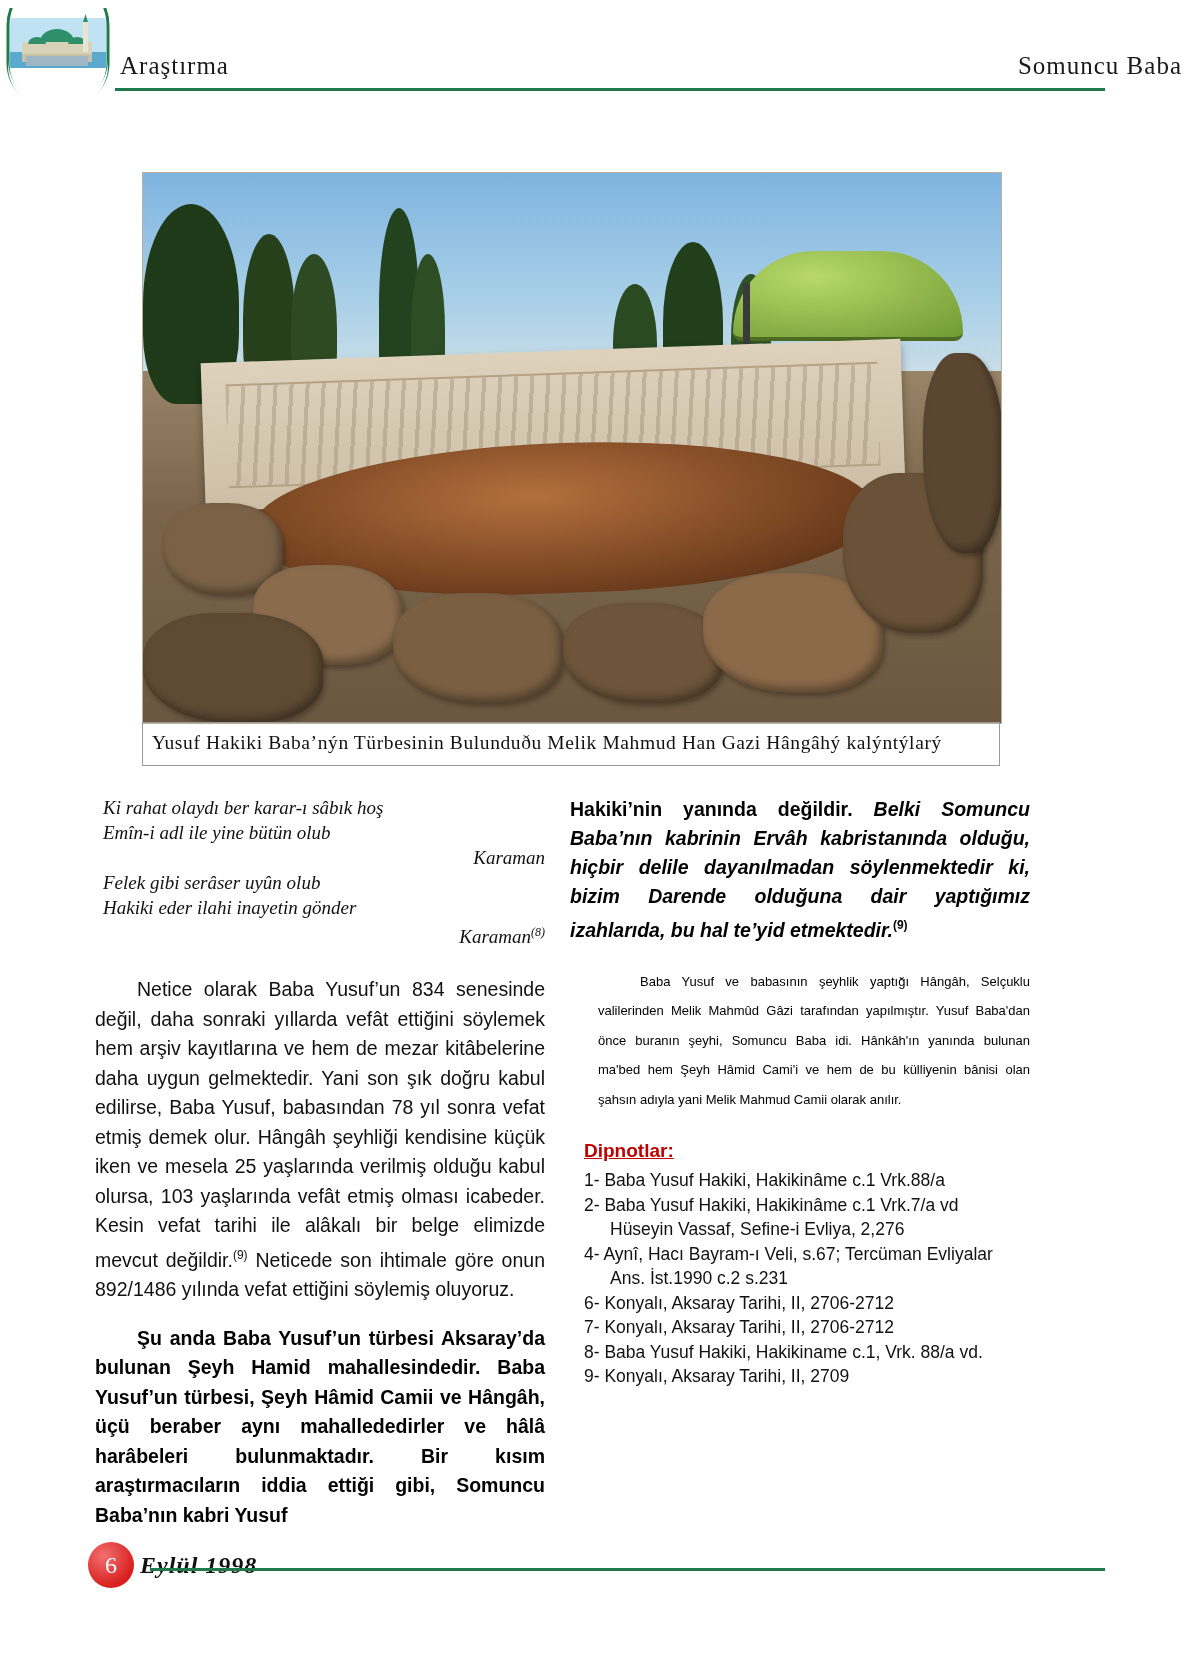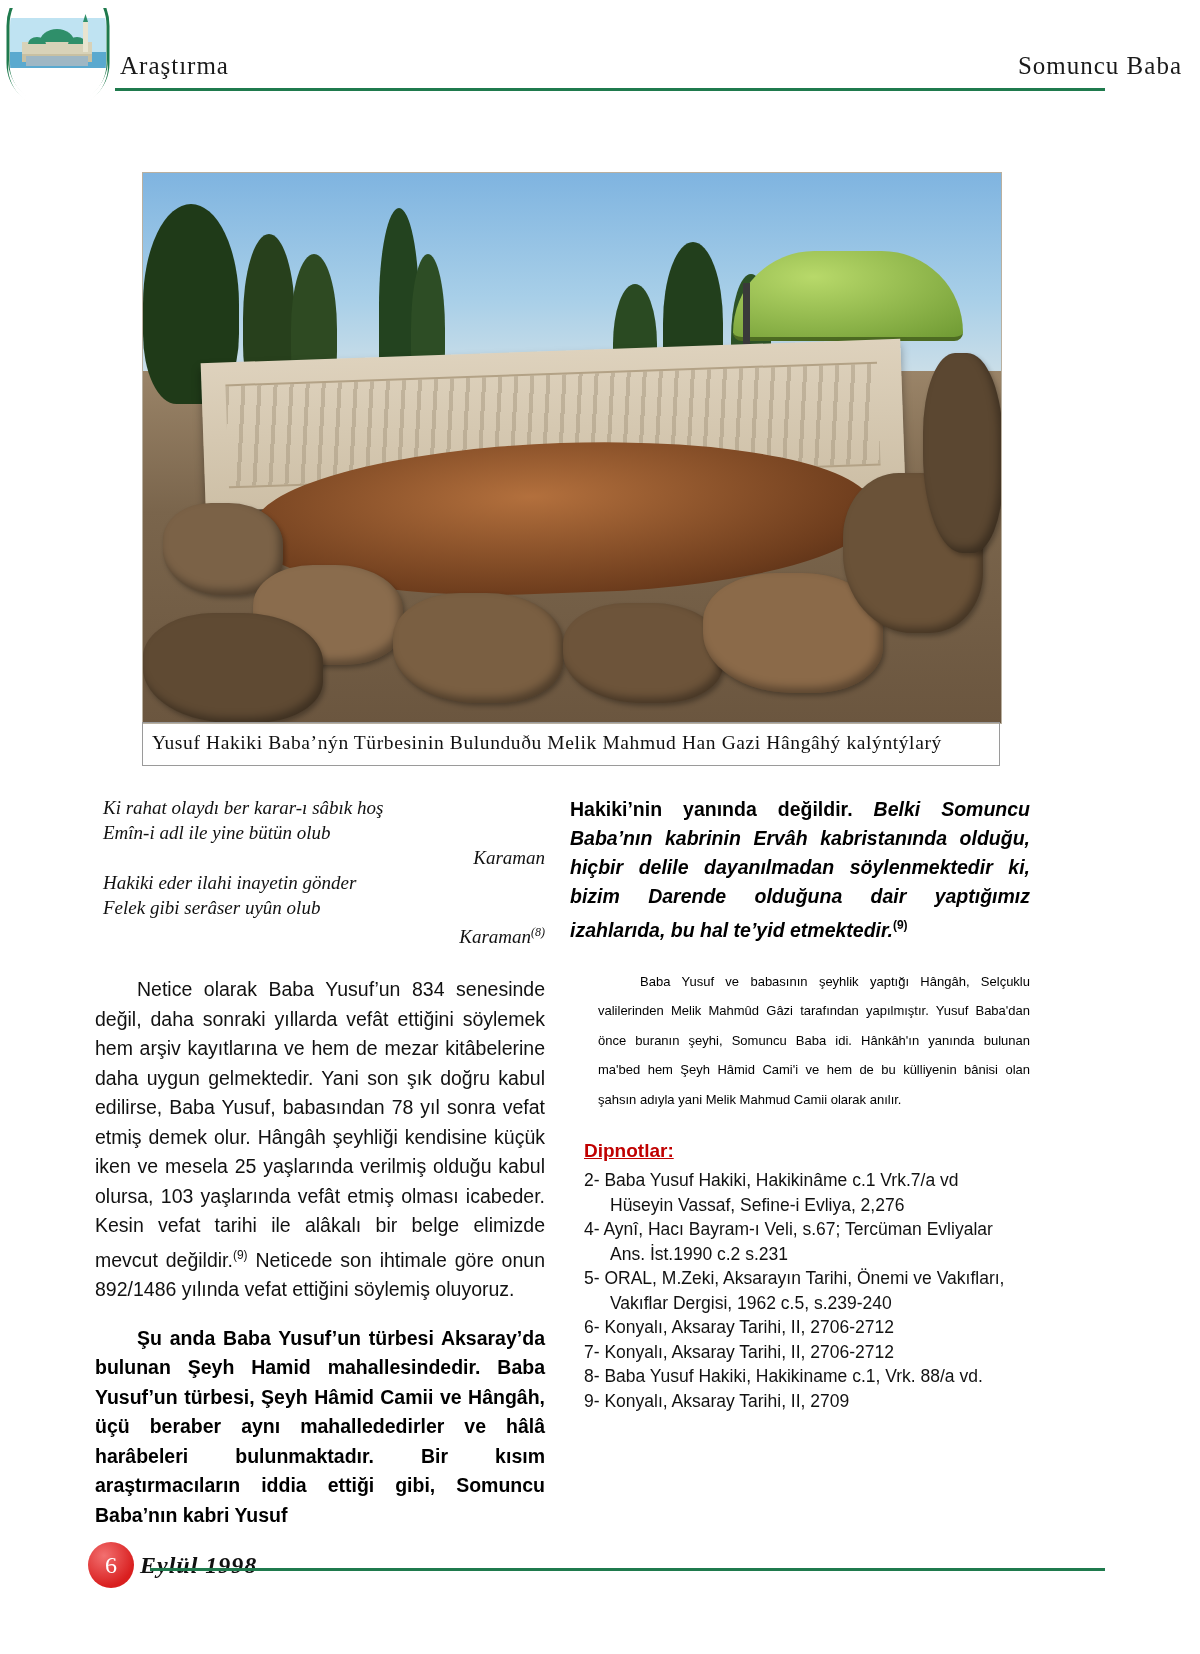--- a/index.html
+++ b/index.html
@@ -316,22 +316,22 @@
   <div class="rubble" style="left:780px; top:180px; width:80px;  height:200px; background:#5b4731;"></div>
 </div>
 <div class="fig-caption-box"></div>
 <div class="fig-caption">Yusuf Hakiki Baba’nýn Türbesinin Bulunduðu Melik Mahmud Han Gazi Hângâhý kalýntýlarý</div>
 
 <div class="col-left">
   <div class="poem">
     <div>Ki rahat olaydı ber karar-ı sâbık hoş</div>
     <div>Emîn-i adl ile yine bütün olub</div>
     <div class="indent-right">Karaman</div>
+    <div>Felek gibi serâser uyûn olub</div>
     <div>Hakiki eder ilahi inayetin gönder</div>
-    <div>Felek gibi serâser uyûn olub</div>
     <div class="indent-right">
       <span>Karaman</span><span class="sup">(8)</span>
     </div>
   </div>
 
   <div class="body-text" style="margin-top:26px;">
     <p class="indent">
       <span>Netice olarak Baba Yusuf’un 834 senesinde değil, daha sonraki yıllarda vefât ettiğini söylemek hem arşiv kayıtlarına ve hem de mezar kitâbelerine daha uygun gelmektedir. Yani son şık doğru kabul edilirse, Baba Yusuf, babasından 78 yıl sonra vefat etmiş demek olur. Hângâh şeyhliği kendisine küçük iken ve mesela 25 yaşlarında verilmiş olduğu kabul olursa, 103 yaşlarında vefât etmiş olması icabeder. Kesin vefat tarihi ile alâkalı bir belge elimizde mevcut değildir.</span><span class="sup">(9)</span>
       <span>Neticede son ihtimale göre onun 892/1486 yılında vefat ettiğini söylemiş oluyoruz.</span>
     </p>
@@ -345,24 +345,24 @@
 <div class="col-right">
   <div class="rt-lead">
     <span class="reg">Hakiki’nin yanında değildir.</span>
     <span class="ital">Belki Somuncu Baba’nın kabrinin Ervâh kabristanında olduğu, hiçbir delile dayanılmadan söylenmektedir ki, bizim Darende olduğuna dair yaptığımız izahlarıda, bu hal te’yid etmektedir.</span><span class="sup">(9)</span>
   </div>
 
   <div class="rt-para">Baba Yusuf ve babasının şeyhlik yaptığı Hângâh, Selçuklu valilerinden Melik Mahmûd Gâzi tarafından yapılmıştır. Yusuf Baba'dan önce buranın şeyhi, Somuncu Baba idi. Hânkâh'ın yanında bulunan ma'bed hem Şeyh Hâmid Cami'i ve hem de bu külliyenin bânisi olan şahsın adıyla yani Melik Mahmud Camii olarak anılır.</div>
 
   <div class="fn-title">Dipnotlar:</div>
   <div class="fn-list">
+    <p class="fn-item"><span>1- Baba Yusuf Hakiki, Hakikinâme c.1 Vrk.88/a</span></p>
     <p class="fn-item"><span>2- Baba Yusuf Hakiki, Hakikinâme c.1 Vrk.7/a vd</span></p>
     <p class="fn-item"><span class="cont">Hüseyin Vassaf, Sefine-i Evliya, 2,276</span></p>
     <p class="fn-item"><span>4- Aynî, Hacı Bayram-ı Veli, s.67; Tercüman Evliyalar</span><span class="cont">Ans. İst.1990 c.2 s.231</span></p>
-    <p class="fn-item"><span>5- ORAL, M.Zeki, Aksarayın Tarihi, Önemi ve Vakıfları,</span><span class="cont">Vakıflar Dergisi, 1962 c.5, s.239-240</span></p>
     <p class="fn-item"><span>6- Konyalı, Aksaray Tarihi, II, 2706-2712</span></p>
     <p class="fn-item"><span>7- Konyalı, Aksaray Tarihi, II, 2706-2712</span></p>
     <p class="fn-item"><span>8- Baba Yusuf Hakiki, Hakikiname c.1, Vrk. 88/a vd.</span></p>
     <p class="fn-item"><span>9- Konyalı, Aksaray Tarihi, II, 2709</span></p>
   </div>
 </div>
 
 <div class="page-bullet"></div>
 <div class="page-number">6</div>
 <div class="footer-date">Eylül 1998</div>

